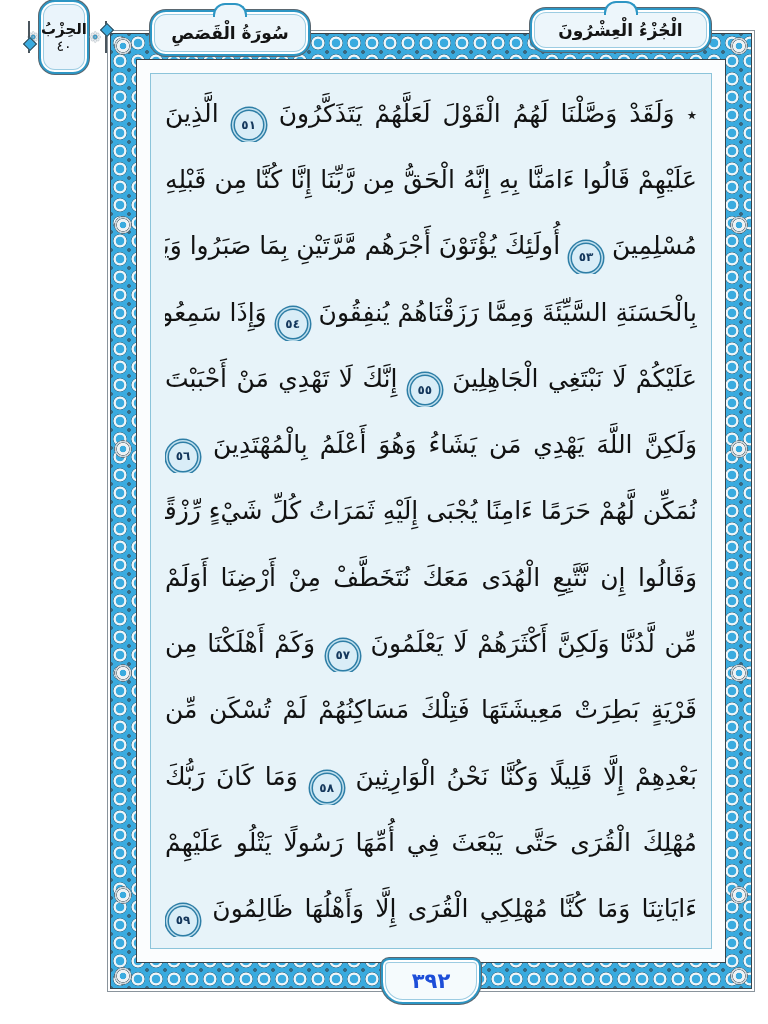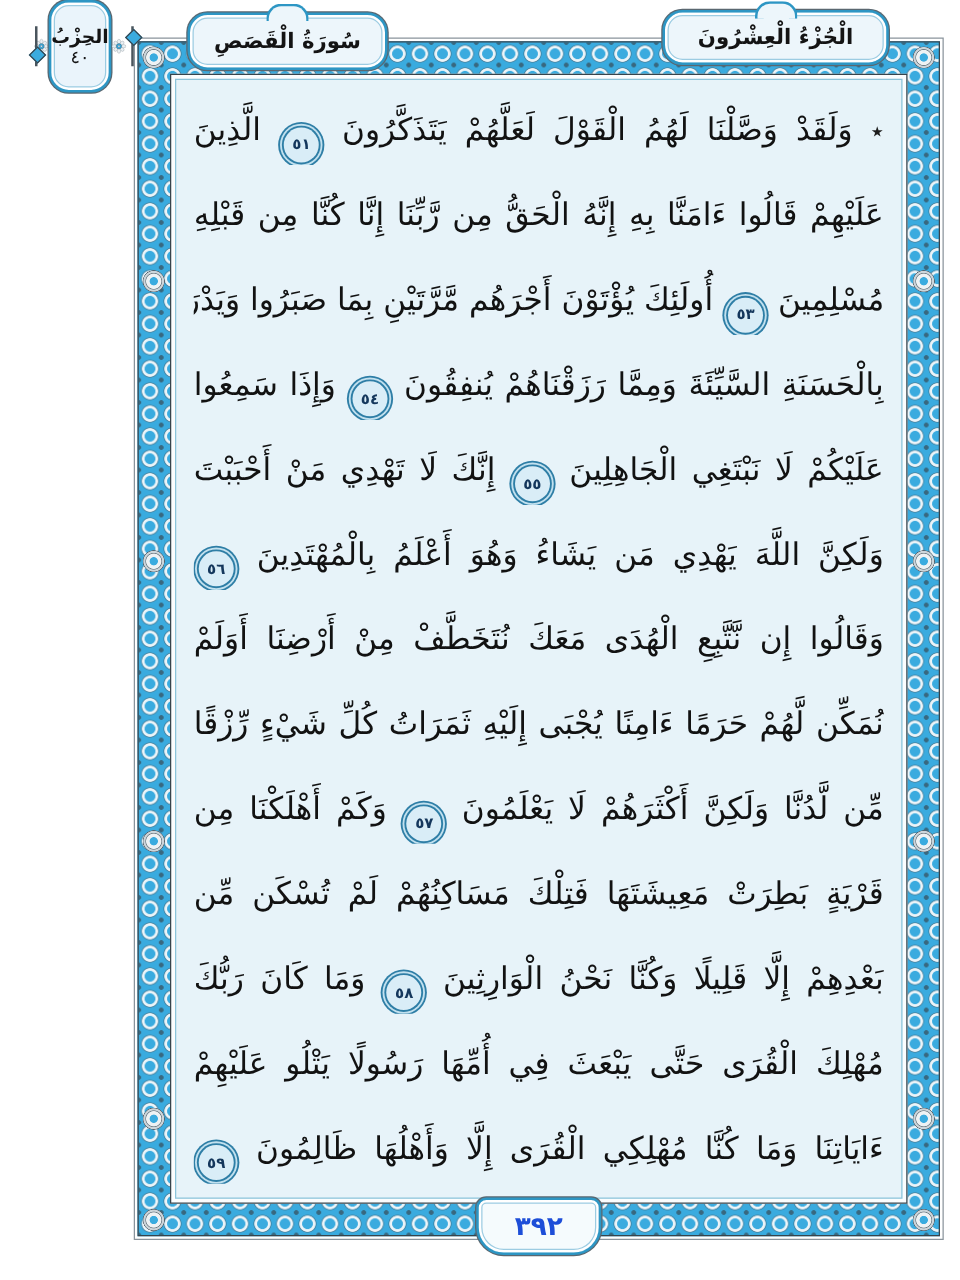--- a/index.html
+++ b/index.html
@@ -17,21 +17,21 @@
     border:1px solid #37444c;padding:25px;
     background-color:#3aabdf;
     background-image:
       radial-gradient(circle at 9px 9px, rgba(255,255,255,0) 4px, rgba(246,249,251,.95) 4.6px, rgba(246,249,251,.95) 6.2px, rgba(55,68,76,.55) 6.8px, rgba(0,0,0,0) 7.4px),
       radial-gradient(circle at 9px 9px, rgba(55,68,76,.65) 1.6px, rgba(0,0,0,0) 2.2px);
     background-size:18px 18px,18px 18px;
     background-position:0 0,9px 9px;
   }
   .inner{
     width:100%;height:100%;box-sizing:border-box;background:#fbfdfe;
-    border:1px solid #37444c;padding:3px;
+    border:1px solid #37444c;padding:13px;
   }
   .textarea{
     width:100%;height:100%;box-sizing:border-box;background:#e7f3f9;
     border:1px solid #8cc4da;direction:rtl;
     display:flex;flex-direction:column;justify-content:space-around;
     padding:6px 14px;
   }
   
   .band-rosette{
     position:absolute;width:18px;height:18px;border-radius:50%;
@@ -162,22 +162,22 @@
       <div class="band-rosette" style="right:3px;top:852px;"></div>
 
       <div class="inner">
         <div class="textarea" dir="rtl">
             <div class="line"><span class="hstar">٭</span> <span>وَلَقَدْ وَصَّلْنَا لَهُمُ الْقَوْلَ لَعَلَّهُمْ يَتَذَكَّرُونَ</span> <span class="aya">٥١</span> <span>الَّذِينَ</span> </div>
             <div class="line"><span>عَلَيْهِمْ قَالُوا ءَامَنَّا بِهِ إِنَّهُ الْحَقُّ مِن رَّبِّنَا إِنَّا كُنَّا مِن قَبْلِهِ</span> </div>
             <div class="line"><span>مُسْلِمِينَ</span> <span class="aya">٥٣</span> <span>أُولَئِكَ يُؤْتَوْنَ أَجْرَهُم مَّرَّتَيْنِ بِمَا صَبَرُوا وَيَدْرَءُونَ</span> </div>
             <div class="line"><span>بِالْحَسَنَةِ السَّيِّئَةَ وَمِمَّا رَزَقْنَاهُمْ يُنفِقُونَ</span> <span class="aya">٥٤</span> <span>وَإِذَا سَمِعُوا</span> </div>
             <div class="line"><span>عَلَيْكُمْ لَا نَبْتَغِي الْجَاهِلِينَ</span> <span class="aya">٥٥</span> <span>إِنَّكَ لَا تَهْدِي مَنْ أَحْبَبْتَ</span> </div>
             <div class="line"><span>وَلَكِنَّ اللَّهَ يَهْدِي مَن يَشَاءُ وَهُوَ أَعْلَمُ بِالْمُهْتَدِينَ</span> <span class="aya">٥٦</span> </div>
+            <div class="line"><span>نُمَكِّن لَّهُمْ حَرَمًا ءَامِنًا يُجْبَى إِلَيْهِ ثَمَرَاتُ كُلِّ شَيْءٍ رِّزْقًا</span> </div>
             <div class="line"><span>وَقَالُوا إِن نَّتَّبِعِ الْهُدَى مَعَكَ نُتَخَطَّفْ مِنْ أَرْضِنَا أَوَلَمْ</span> </div>
-            <div class="line"><span>نُمَكِّن لَّهُمْ حَرَمًا ءَامِنًا يُجْبَى إِلَيْهِ ثَمَرَاتُ كُلِّ شَيْءٍ رِّزْقًا</span> </div>
             <div class="line"><span>مِّن لَّدُنَّا وَلَكِنَّ أَكْثَرَهُمْ لَا يَعْلَمُونَ</span> <span class="aya">٥٧</span> <span>وَكَمْ أَهْلَكْنَا مِن</span> </div>
             <div class="line"><span>قَرْيَةٍ بَطِرَتْ مَعِيشَتَهَا فَتِلْكَ مَسَاكِنُهُمْ لَمْ تُسْكَن مِّن</span> </div>
             <div class="line"><span>بَعْدِهِمْ إِلَّا قَلِيلًا وَكُنَّا نَحْنُ الْوَارِثِينَ</span> <span class="aya">٥٨</span> <span>وَمَا كَانَ رَبُّكَ</span> </div>
             <div class="line"><span>مُهْلِكَ الْقُرَى حَتَّى يَبْعَثَ فِي أُمِّهَا رَسُولًا يَتْلُو عَلَيْهِمْ</span> </div>
             <div class="line"><span>ءَايَاتِنَا وَمَا كُنَّا مُهْلِكِي الْقُرَى إِلَّا وَأَهْلُهَا ظَالِمُونَ</span> <span class="aya">٥٩</span> </div>
           </div>
       </div>
     </div>
   </div>
 

